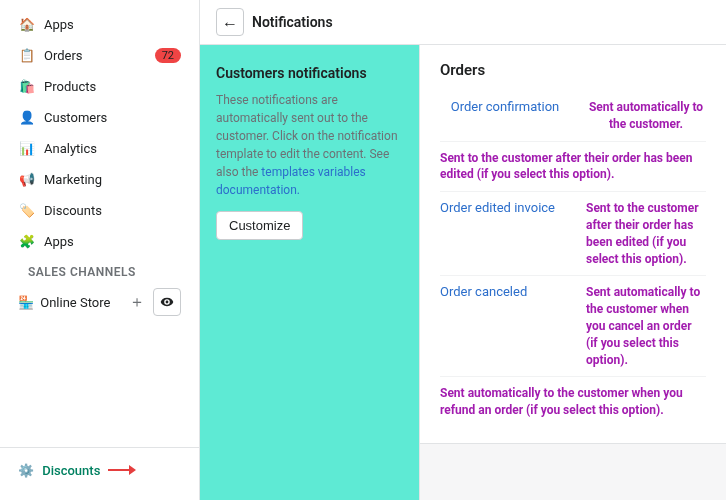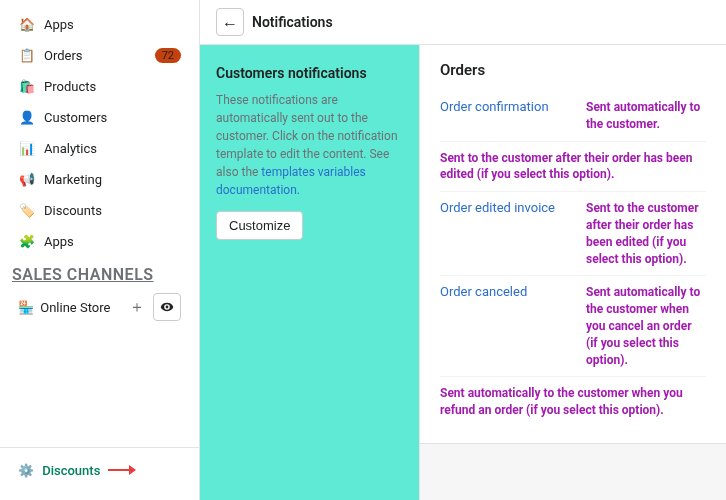--- a/index.html
+++ b/index.html
@@ -24,35 +24,34 @@
       cursor: pointer;
       color: #202223;
       border-radius: 6px;
       margin: 1px 6px;
       gap: 8px;
       font-size: 13px;
     }
     .sidebar-item .icon { width: 18px; height: 18px; display: flex; align-items: center; justify-content: center; color: #6d7175; }
     .sidebar-item .badge {
       margin-left: auto;
-      background: #c2410c;
+      background: #ef4444;
       border-radius: 10px;
       padding: 1px 7px;
       font-size: 11px;
       color: #202223;
     }
 
     .sidebar-section-label {
-      font-size: 16px;
+      font-size: 12px;
       font-weight: 600;
       color: #6d7175;
-      padding: 8px 12px 4px 12px;
+      padding: 8px 12px 4px 28px;
       letter-spacing: 0.5px;
       text-transform: uppercase;
-      text-decoration: underline;
     }
 
     .sales-channel-row {
       display: flex;
       align-items: center;
       padding: 4px 12px;
       margin: 1px 6px;
       gap: 6px;
     }
     .sales-channel-name {
@@ -222,21 +221,21 @@
       color: #202223;
       margin-bottom: 12px;
     }
     .notification-row {
       display: flex;
       align-items: flex-start;
       padding: 8px 0;
       border-top: 1px solid #f1f2f3;
       gap: 16px;
     }
-    .notification-row:first-of-type { border-top: none; }
+    .notification-row:first-of-type { border-top: none; text-align: center; }
     .notification-link {
       color: #2c6ecb;
       font-size: 13px;
       cursor: pointer;
       min-width: 130px;
       white-space: nowrap;
       text-decoration: none;
     }
     .notification-desc {
       font-size: 12px;

